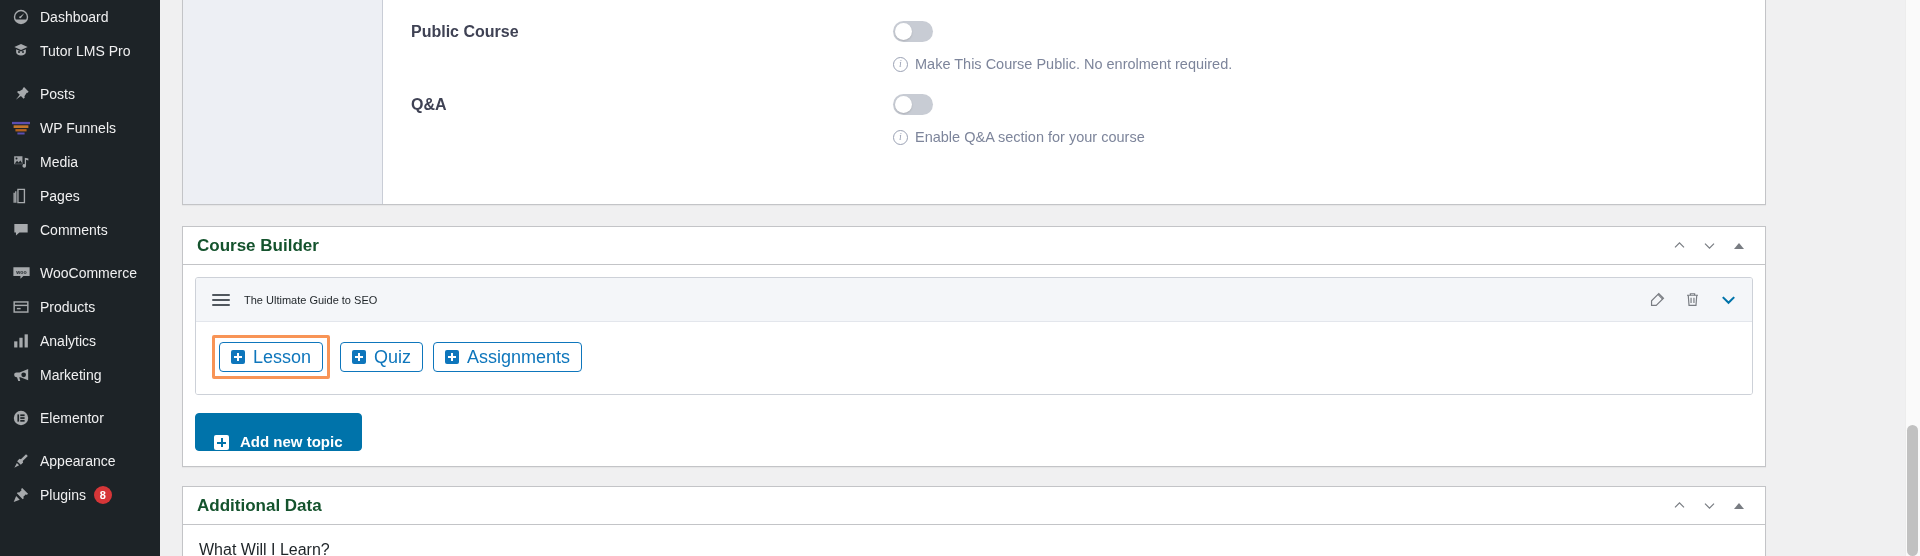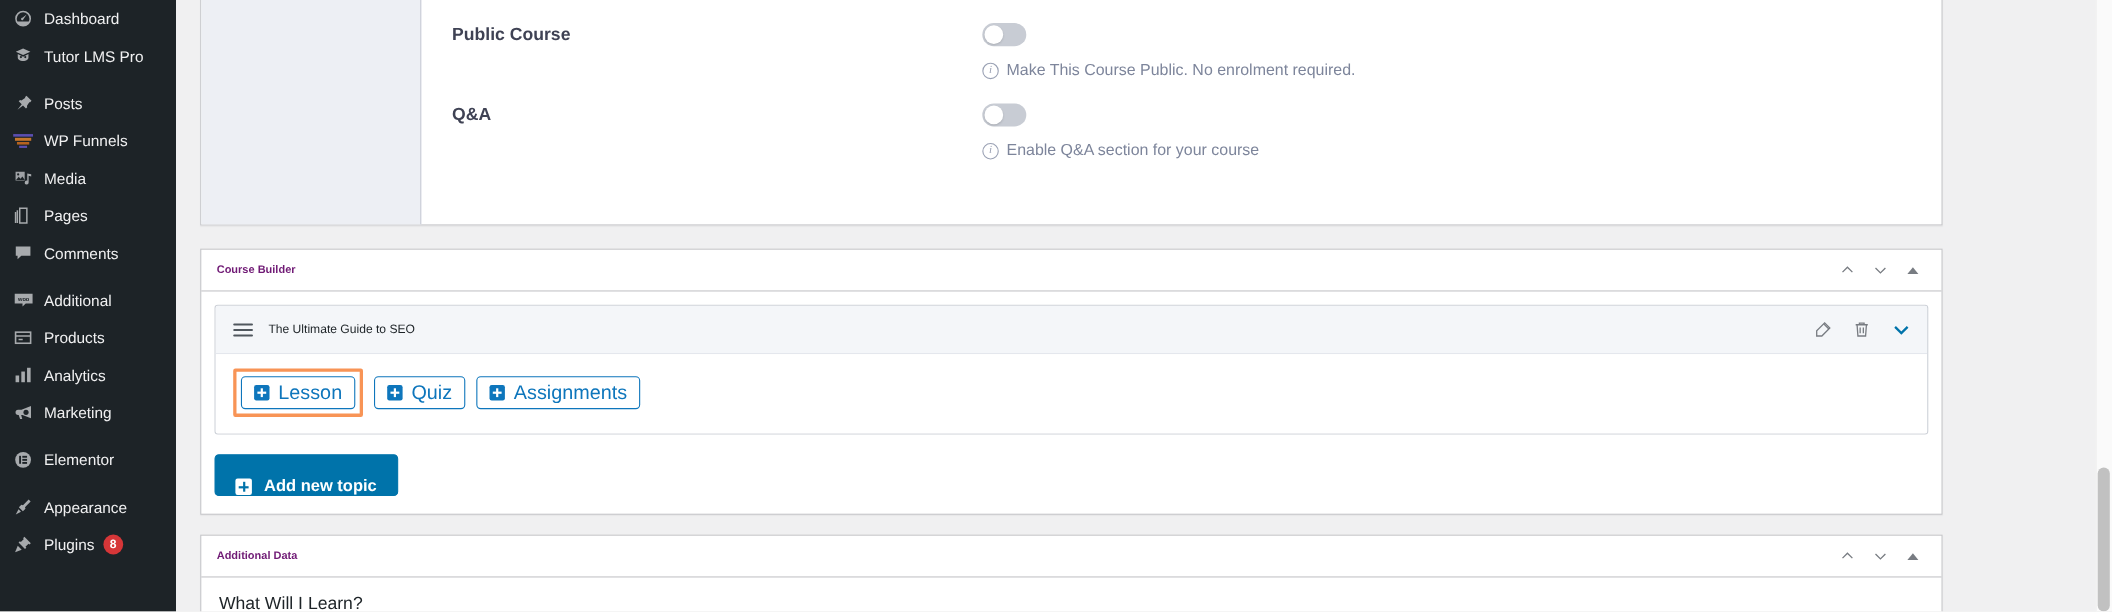--- a/index.html
+++ b/index.html
@@ -134,23 +134,23 @@
 
   
   .pb-header {
     height: 38px;
     display: flex; align-items: center;
     padding: 0 12px 0 14px;
     border-bottom: 1px solid #c3c4c7;
   }
   .pb-title {
     flex: 1;
-    font-size: 10px;
+    font-size: 17px;
     font-weight: 600;
-    color: #701a75;
+    color: #14532d;
   }
   .pb-actions { display: flex; align-items: center; gap: 2px; }
   .pb-btn {
     width: 28px; height: 28px;
     display: flex; align-items: center; justify-content: center;
     color: #787c82;
     cursor: pointer;
     background: none; border: none;
   }
   .pb-btn svg { display: block; }
@@ -353,21 +353,21 @@
         <span class="mi-label">Comments</span>
       </div>
       <div class="menu-sep"></div>
       <div class="menu-item">
         <span class="mi-icon">
           <svg width="19" height="18" viewBox="0 0 22 20" fill="currentColor">
             <path d="M1.6 3.2h18.8v10.2h-7.2l-3.4 3.2v-3.2H1.6z"></path>
             <text x="11" y="10.6" font-size="6" fill="#1d2327" text-anchor="middle" font-family="sans-serif" font-weight="bold">woo</text>
           </svg>
         </span>
-        <span class="mi-label">Additional</span>
+        <span class="mi-label">WooCommerce</span>
       </div>
       <div class="menu-item">
         <span class="mi-icon">
           <svg width="18" height="18" viewBox="0 0 20 20" fill="none" stroke="currentColor" stroke-width="1.6">
             <rect x="2.4" y="4.4" width="15.2" height="11.2"></rect>
             <path d="M2.4 8.2h15.2"></path>
             <path d="M5.4 11.8h4.2"></path>
           </svg>
         </span>
         <span class="mi-label">Products</span>

